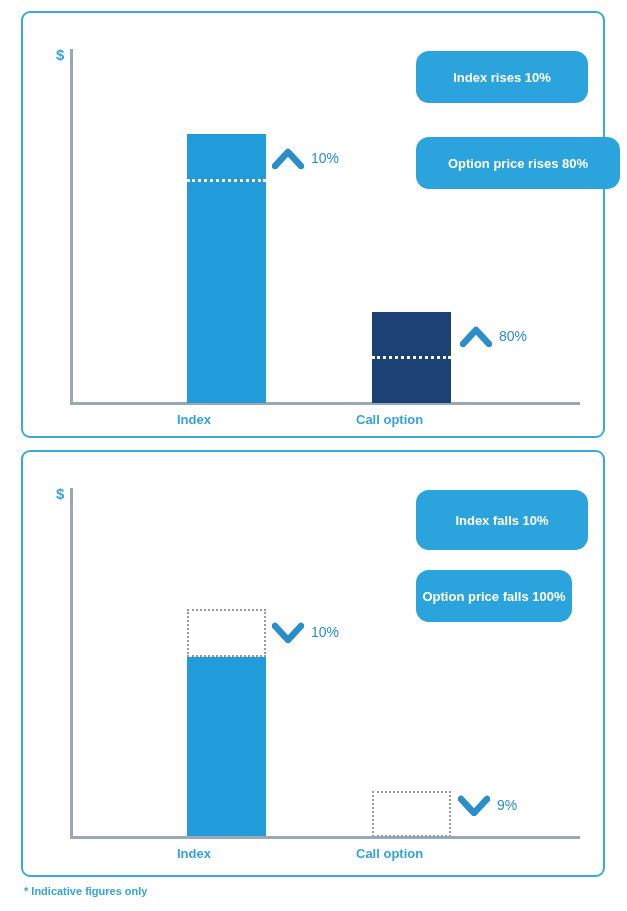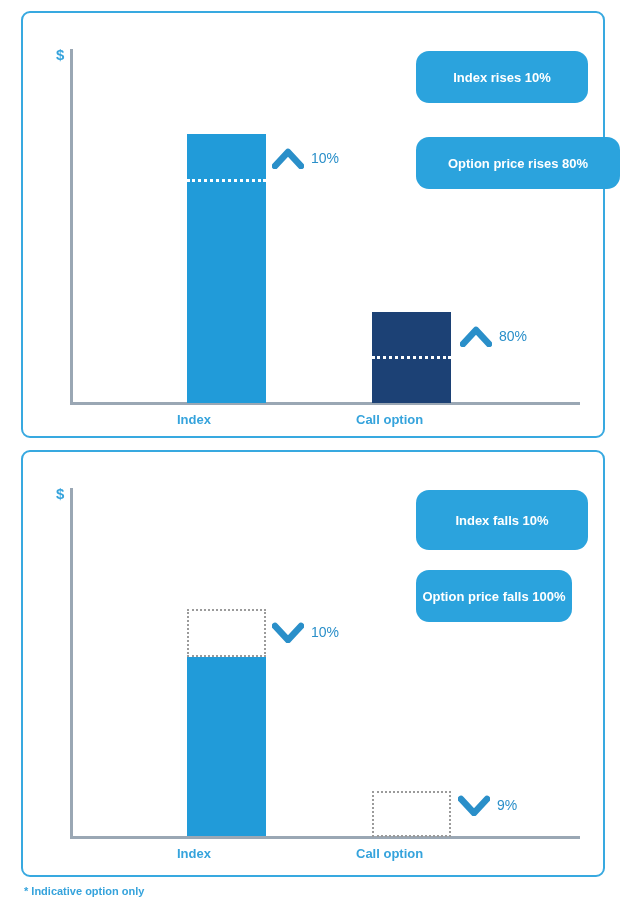--- a/index.html
+++ b/index.html
@@ -210,15 +210,15 @@
 
       <div class="cat-label" style="left:154px; top:395px; width:100px;">Index</div>
       <div class="cat-label" style="left:333px; top:395px; width:112px;">Call option</div>
 
       <div class="badge" style="left:393px; top:38px; width:172px; height:60px;">Index falls 10%</div>
       <div class="badge" style="left:393px; top:118px; width:156px; height:52px;">Option price falls 100%</div>
 
     </div>
   </div>
 
-  <div class="footnote">* Indicative option only</div>
+  <div class="footnote">* Indicative figures only</div>
 
 </div>
 
 </body></html>

